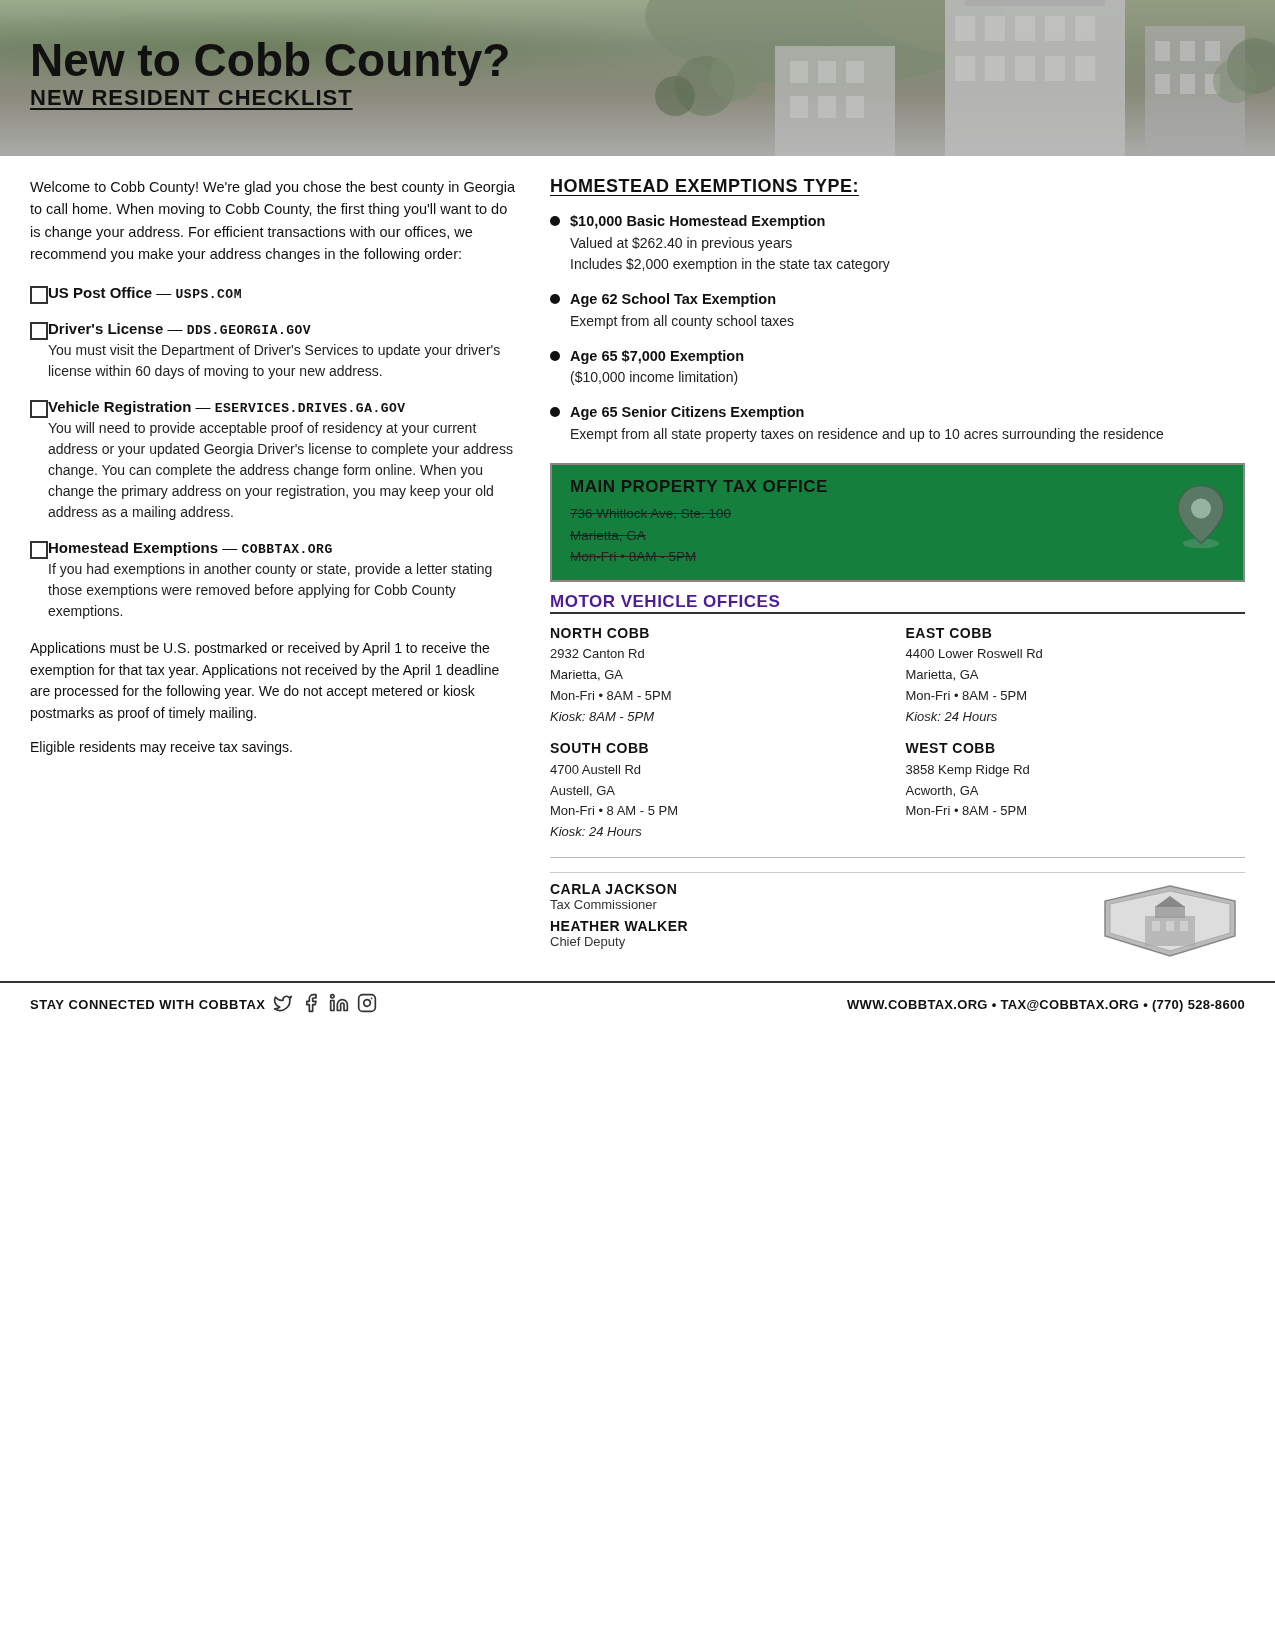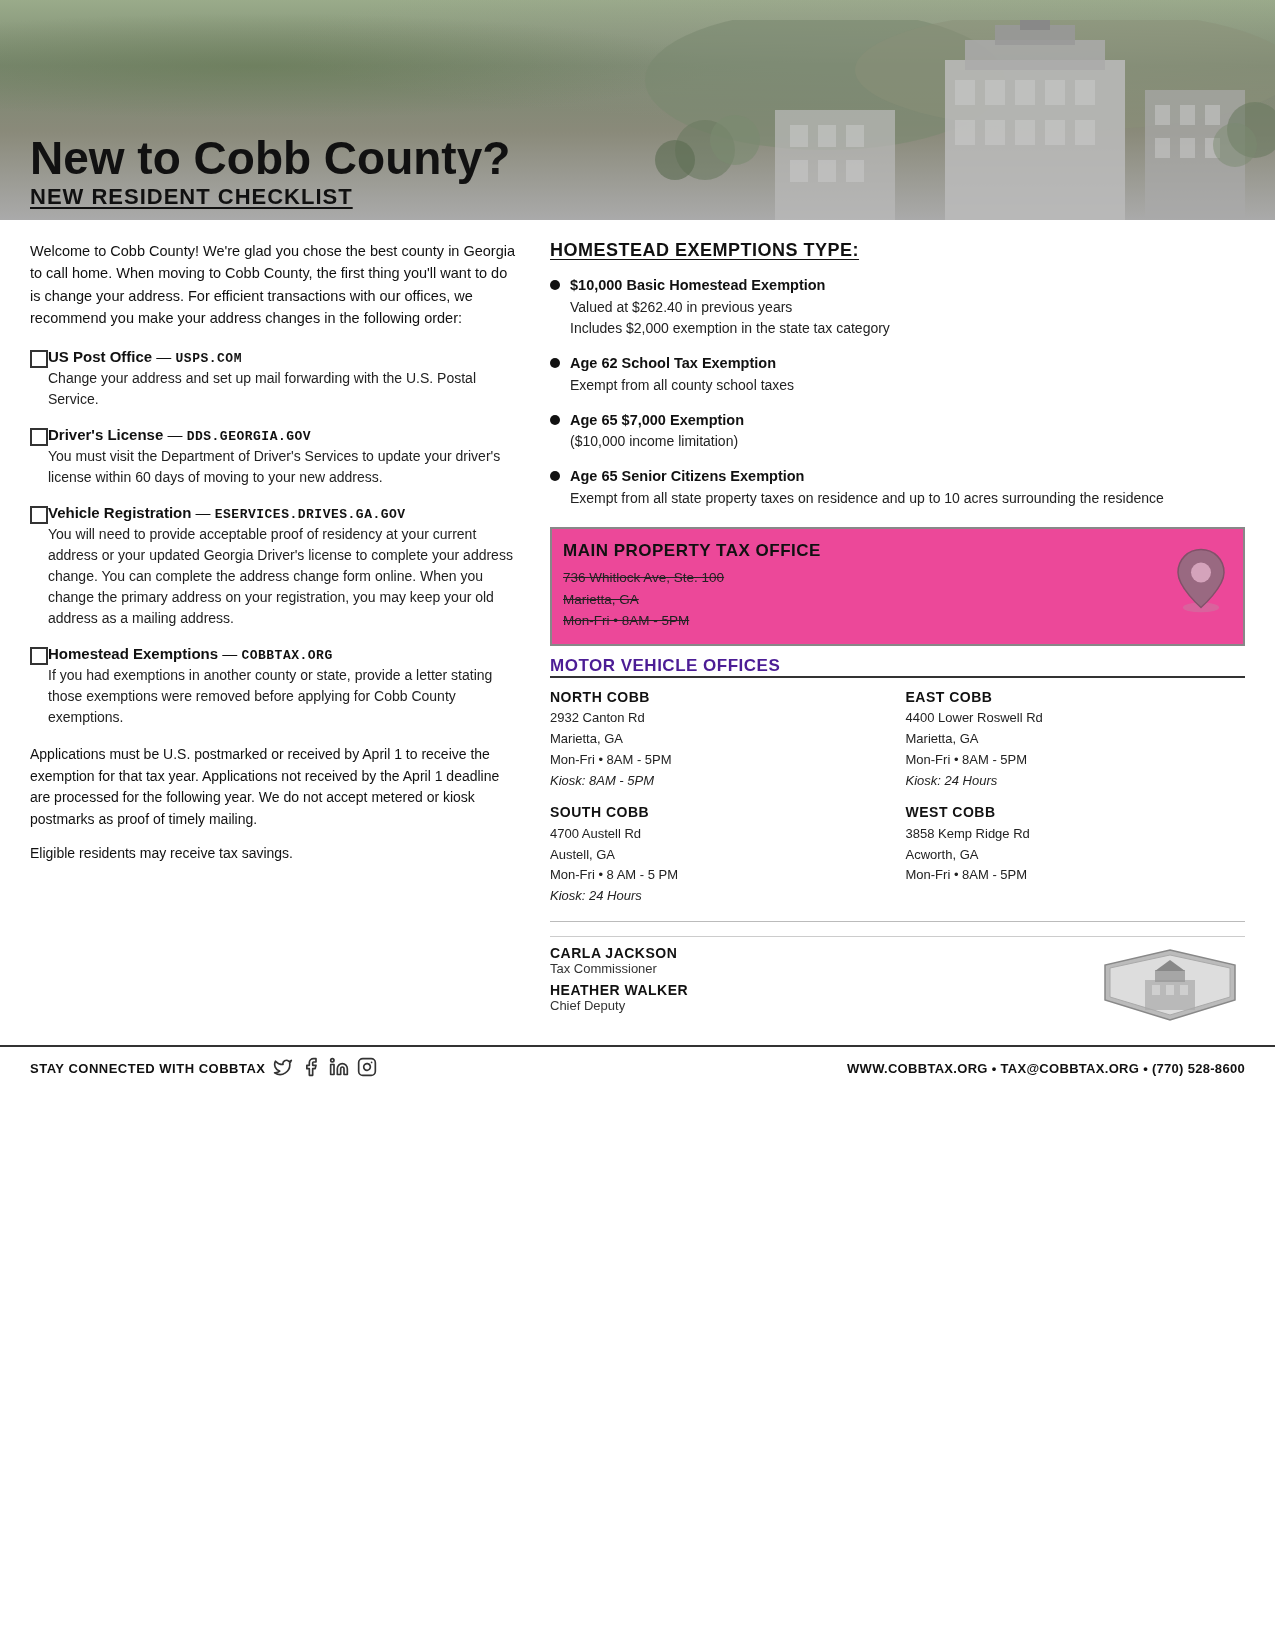--- a/index.html
+++ b/index.html
@@ -8,26 +8,26 @@
       min-height: 1650px;
       background: #fff;
       font-family: Arial, Helvetica, sans-serif;
       font-size: 15px;
       color: #111;
     }
 
     
     .hero {
       width: 100%;
-      height: 220px;
+      height: 156px;
       background: linear-gradient(to bottom, #b8b8b8 0%, #888 40%, #666 100%);
       position: relative;
       overflow: hidden;
       display: flex;
-      align-items: flex-end;
+      align-items: center;
     }
     .hero-overlay {
       position: absolute;
       inset: 0;
       background:
         radial-gradient(ellipse 60% 40% at 20% 30%, rgba(100,120,80,0.5) 0%, transparent 60%),
         radial-gradient(ellipse 80% 60% at 70% 20%, rgba(160,160,150,0.4) 0%, transparent 60%),
         linear-gradient(180deg, #9aab8a 0%, #7a8870 30%, #8a8a7a 60%, #aaa 100%);
     }
     
@@ -164,23 +164,23 @@
       font-weight: 700;
       font-size: 14.5px;
     }
     .exemption-desc {
       font-size: 14px;
       color: #222;
     }
 
     
     .tax-office-box {
-      background: #ec4899;
+      background: #15803d;
       border: 2px solid #888;
-      padding: 12px 11px;
+      padding: 12px 18px;
       margin-bottom: 2px;
       position: relative;
     }
     .tax-office-title {
       font-size: 17px;
       font-weight: 900;
       letter-spacing: 0.5px;
       color: #111;
       margin-bottom: 6px;
       text-transform: uppercase;
@@ -390,21 +390,20 @@
 
   <div class="left-col">
     <p class="welcome-text">Welcome to Cobb County! We're glad you chose the best county in Georgia to call home. When moving to Cobb County, the first thing you'll want to do is change your address. For efficient transactions with our offices, we recommend you make your address changes in the following order:</p>
 
     <div class="checklist-item">
       <div class="checkbox"></div>
       <div class="checklist-content">
         <div>
           <span class="checklist-title">US Post Office</span><span> — </span><span class="checklist-link">USPS.COM</span>
         </div>
-        <div class="checklist-desc">Change your address and set up mail forwarding with the U.S. Postal Service.</div>
       </div>
     </div>
 
     <div class="checklist-item">
       <div class="checkbox"></div>
       <div class="checklist-content">
         <div>
           <span class="checklist-title">Driver's License</span><span> — </span><span class="checklist-link">DDS.GEORGIA.GOV</span>
         </div>
         <div class="checklist-desc">You must visit the Department of Driver's Services to update your driver's license within 60 days of moving to your new address.</div>

